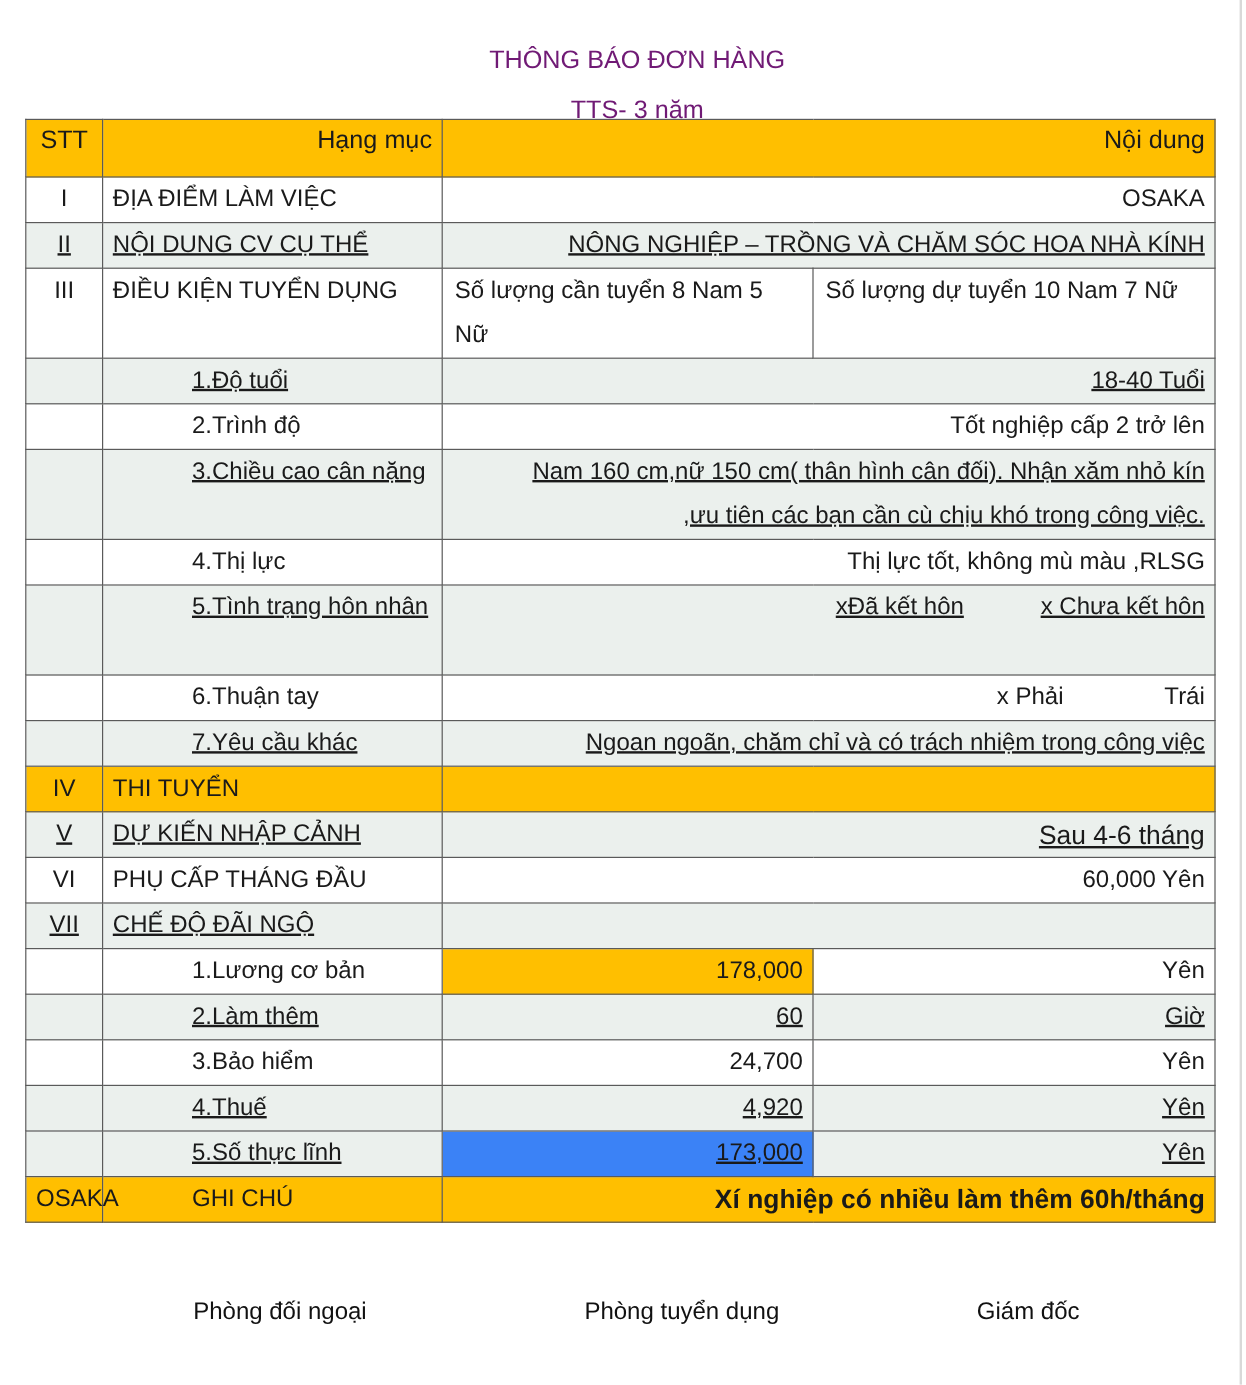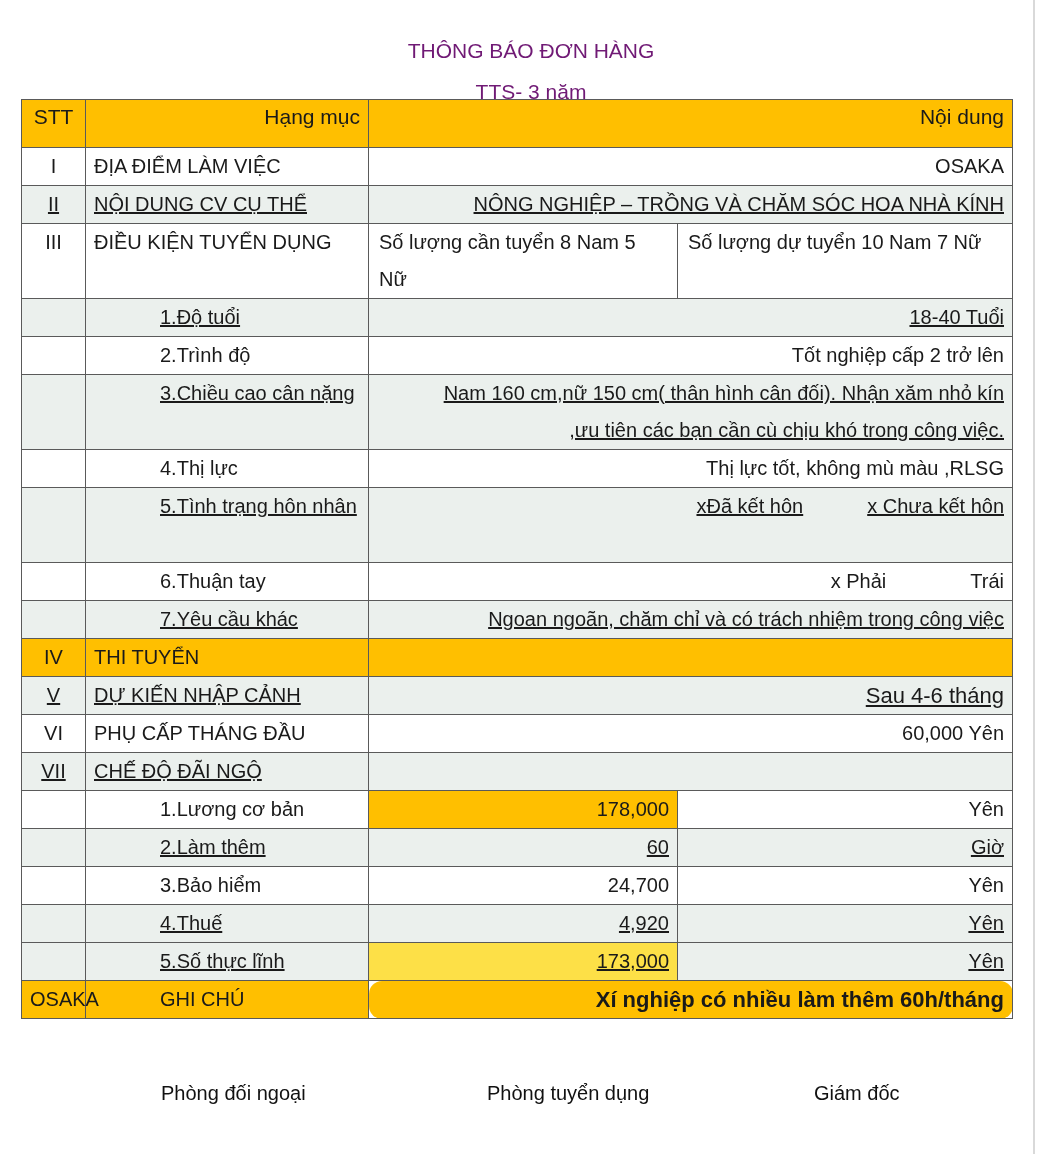--- a/index.html
+++ b/index.html
@@ -10,23 +10,23 @@
   .t1 { top:23px; }
   .t2 { top:64px; }
   table { position:absolute; left:21px; top:99px; border-collapse:collapse; table-layout:fixed; width:991px; }
   td { border:1px solid #5a5a5a; font-size:20px; padding:0 8px; height:37px; vertical-align:top; line-height:37px; }
   .stt { text-align:center; }
   .c { text-align:right; }
   .sub { padding-left:74px; }
   .y { background:#ffbf00; }
   .g { background:#ebf0ed;text-decoration:underline; }
   .w { background:#ffffff; }
-  .o { background:#fde047; }
+  .o { background:#3b82f6; }
   .hdr td { height:47px; line-height:34px; font-size:21px; }
-  .bold { font-weight:bold;border-radius:13px; }
+  .bold { font-weight:bold; }
   .tall td { height:74px; }
   .foot { position:absolute; top:1082px; font-size:20px; color:#111;margin-left:48px; }
   .sp { display:inline-block; width:64px; }
 </style>
 </head>
 <body>
 
 <div class="rightline"></div>
 
 <div class="title t1">THÔNG BÁO ĐƠN HÀNG</div>

